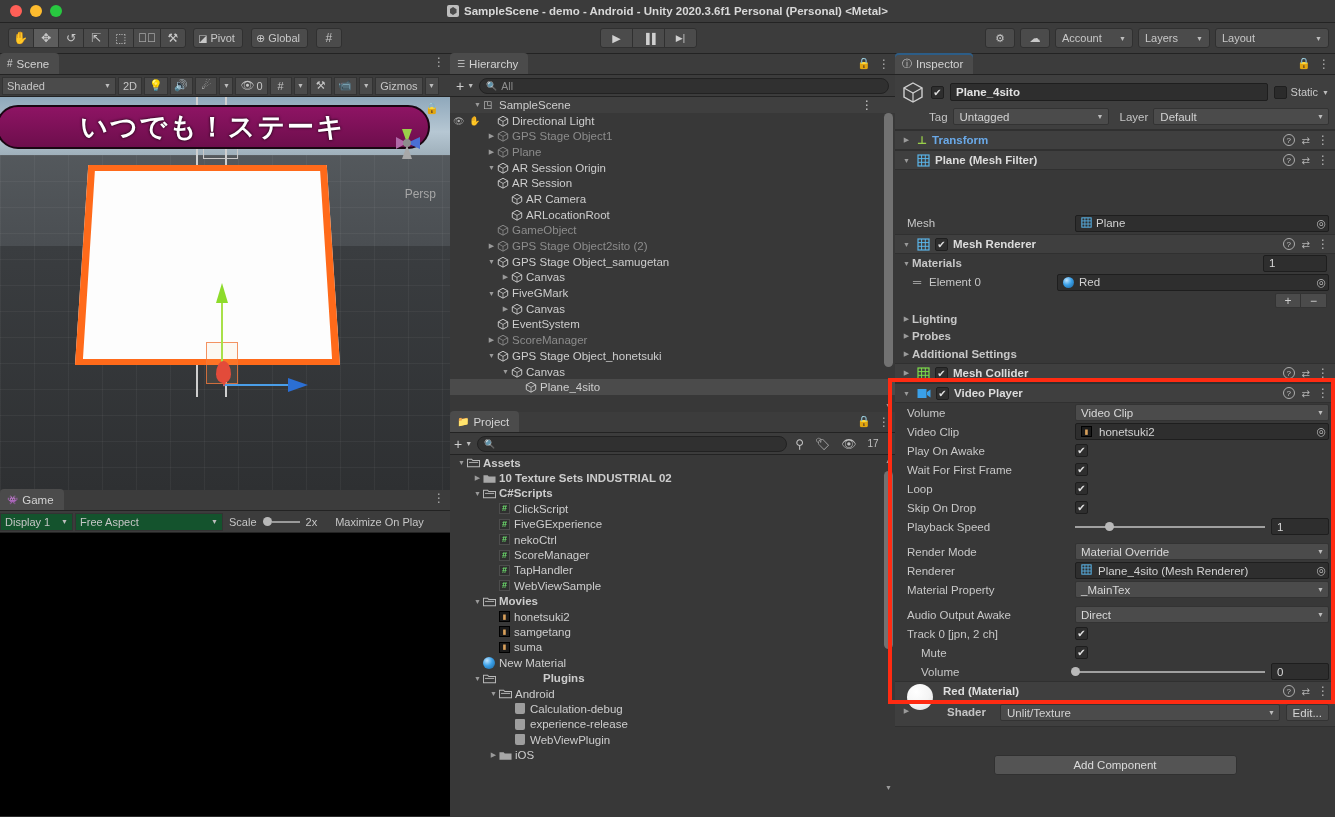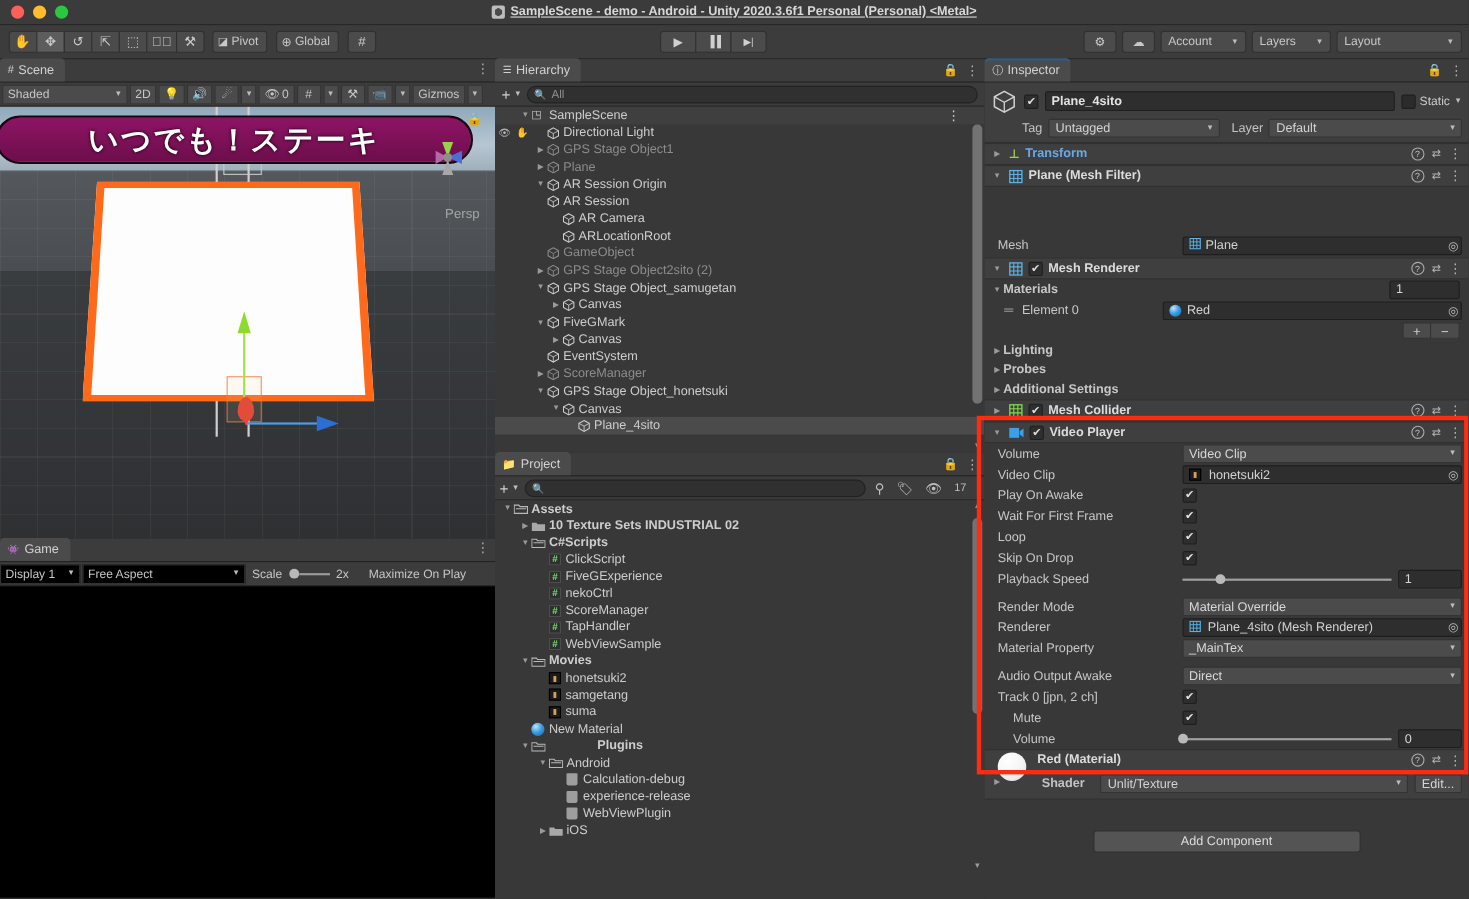--- a/index.html
+++ b/index.html
@@ -18,21 +18,21 @@
     position:absolute; left:0; top:0; width:1335px; height:23px;
     background:#3b3b3b; border-bottom:1px solid #232323;
     display:flex; align-items:center;
   }
   .traffic { display:flex; gap:8px; padding-left:10px; }
   .tl { width:12px; height:12px; border-radius:50%; }
   .tl.r{ background:#ff5f57; } .tl.y{ background:#febc2e; } .tl.g{ background:#28c840; }
   .title-center {
     position:absolute; left:0; right:0; text-align:center;
     font-size:11.5px; color:#d8d8d8; font-weight:bold;
-    display:flex; align-items:center; justify-content:center; gap:5px;text-decoration:underline;
+    display:flex; align-items:center; justify-content:center; gap:5px;
   }
   .unity-logo {
     width:12px; height:12px; background:#bdbdbd; border-radius:2px;
     display:inline-block; position:relative;
   }
   .unity-logo::after {
     content:""; position:absolute; left:2.5px; top:2px; width:7px; height:8px;
     background:#4b4b4b; clip-path:polygon(50% 0%,100% 28%,100% 72%,50% 100%,0% 72%,0% 28%);
   }
 
@@ -199,21 +199,21 @@
   .lock-ic { position:absolute; right:11px; top:5px; color:#9a9a9a; font-size:11px; }
 
   
   #game-panel { left:0; top:490px; width:450px; height:327px; background:#2b2b2b; }
   .game-toolbar {
     height:22px; background:#3c3c3c; display:flex; align-items:center;
     border-bottom:1px solid #232323; font-size:11px; gap:0;
   }
   .gm-drop {
     height:18px; display:flex; align-items:center; justify-content:space-between;
-    background:#000000; border:1px solid #333; padding:0 4px; color:#c6c6c6;
+    background:#14532d; border:1px solid #333; padding:0 4px; color:#c6c6c6;
   }
   .gm-txt { padding:0 6px; color:#c6c6c6; }
   .slider-track { width:28px; height:2px; background:#9a9a9a; }
   .slider-knob { width:9px; height:9px; border-radius:50%; background:#b8b8b8; }
   .game-viewport { width:450px; height:283px; background:#000; }
 
   
   #hierarchy-panel { left:450px; top:54px; width:445px; height:358px; }
   .h-toolbar {
     height:22px; background:#3c3c3c; display:flex; align-items:center; gap:5px;

